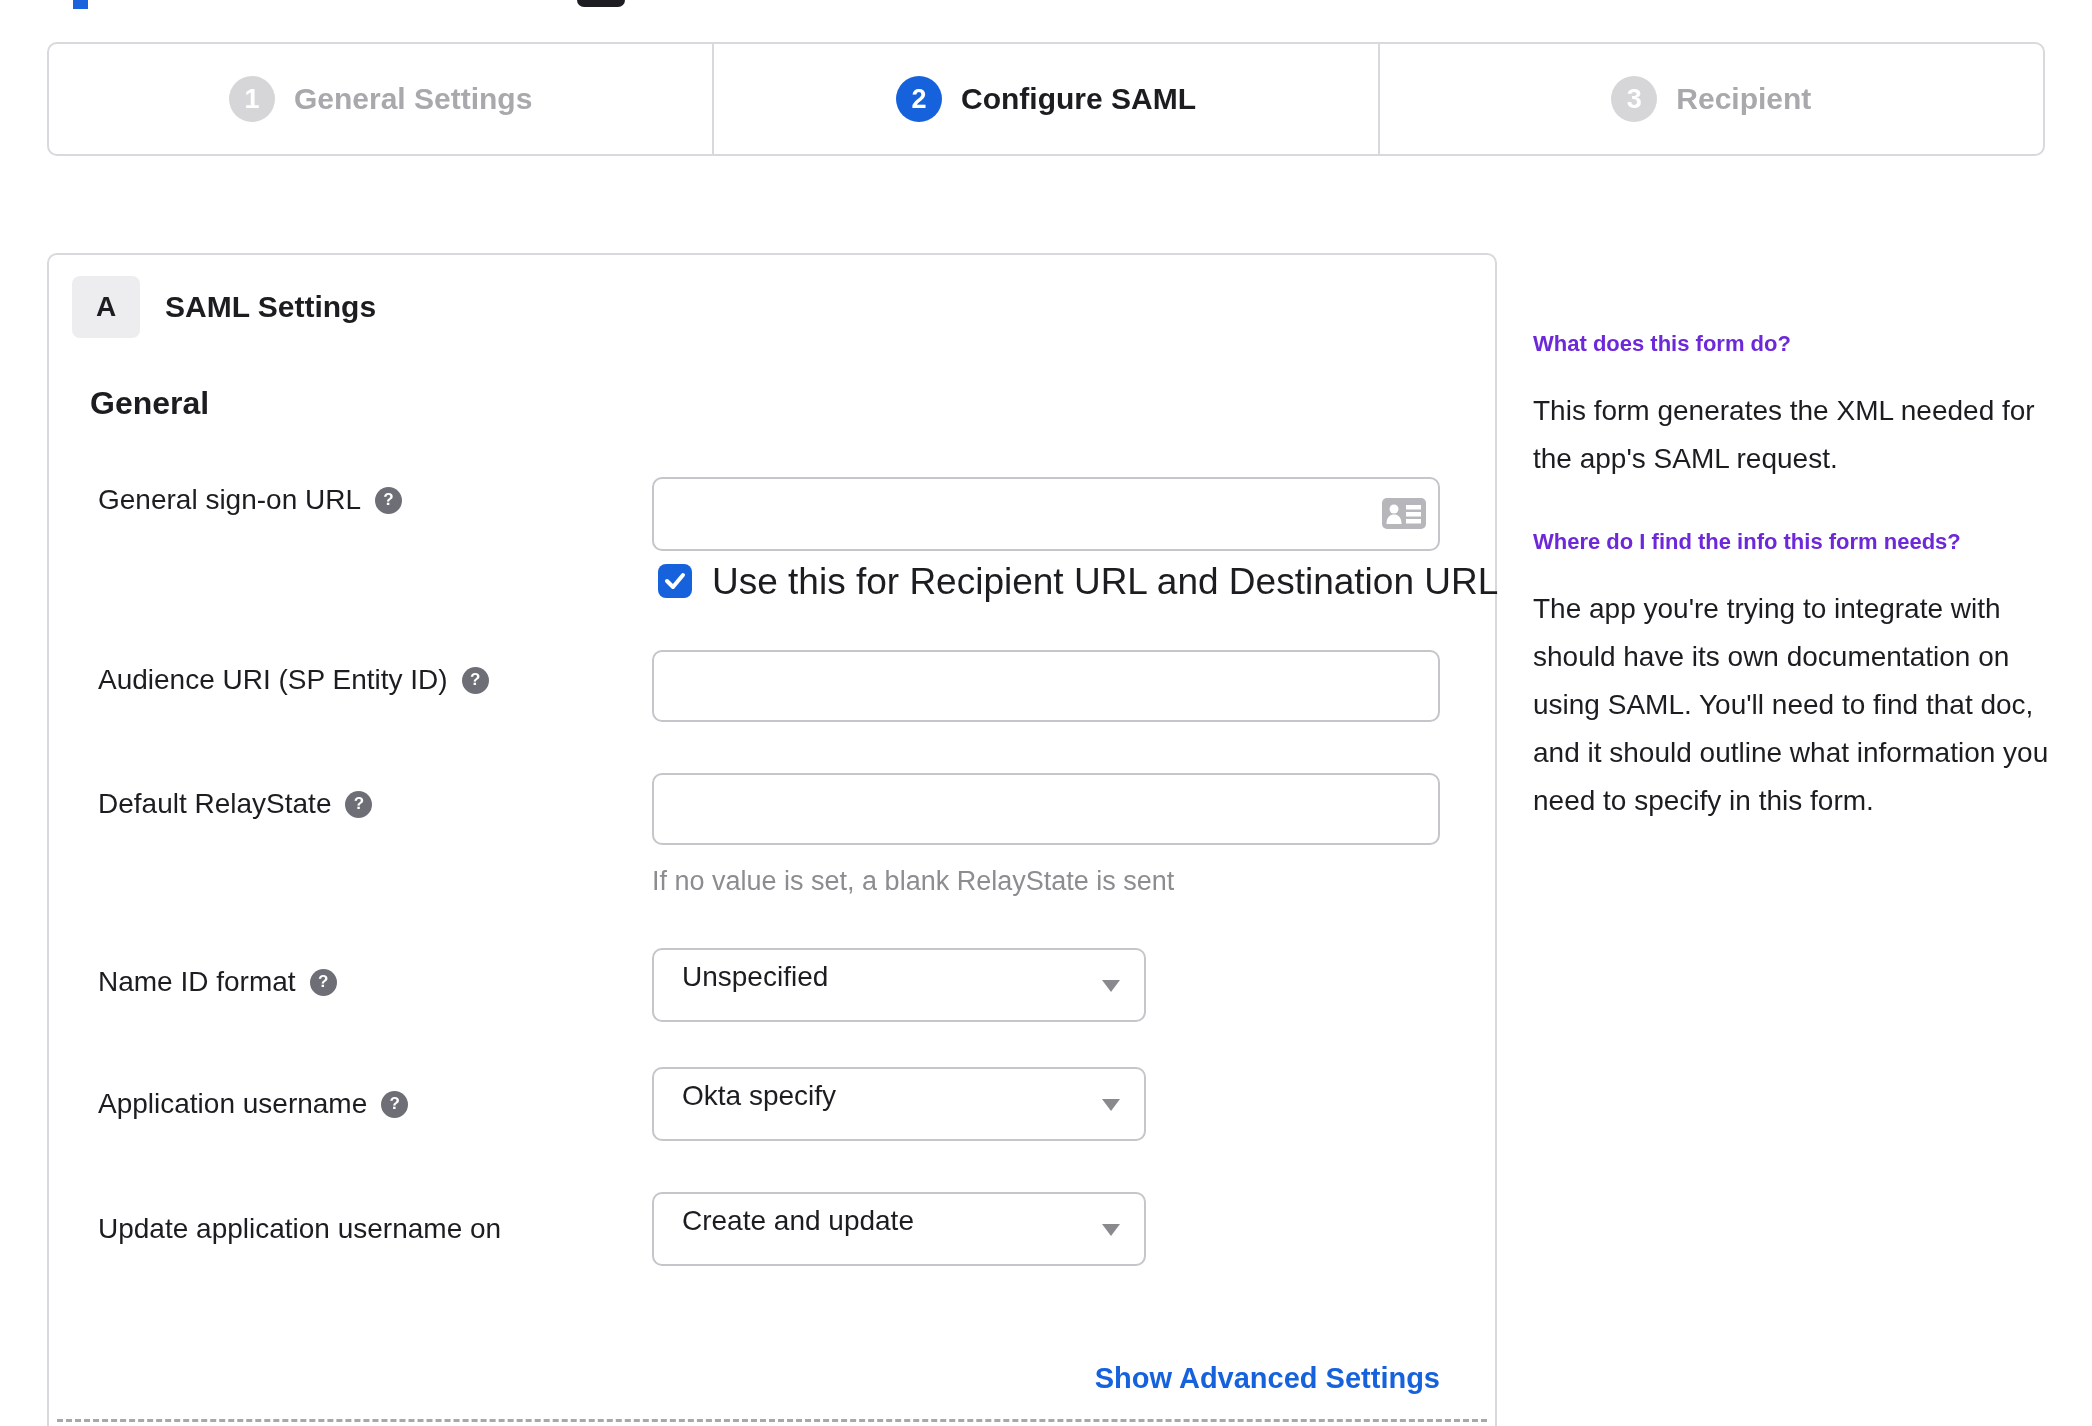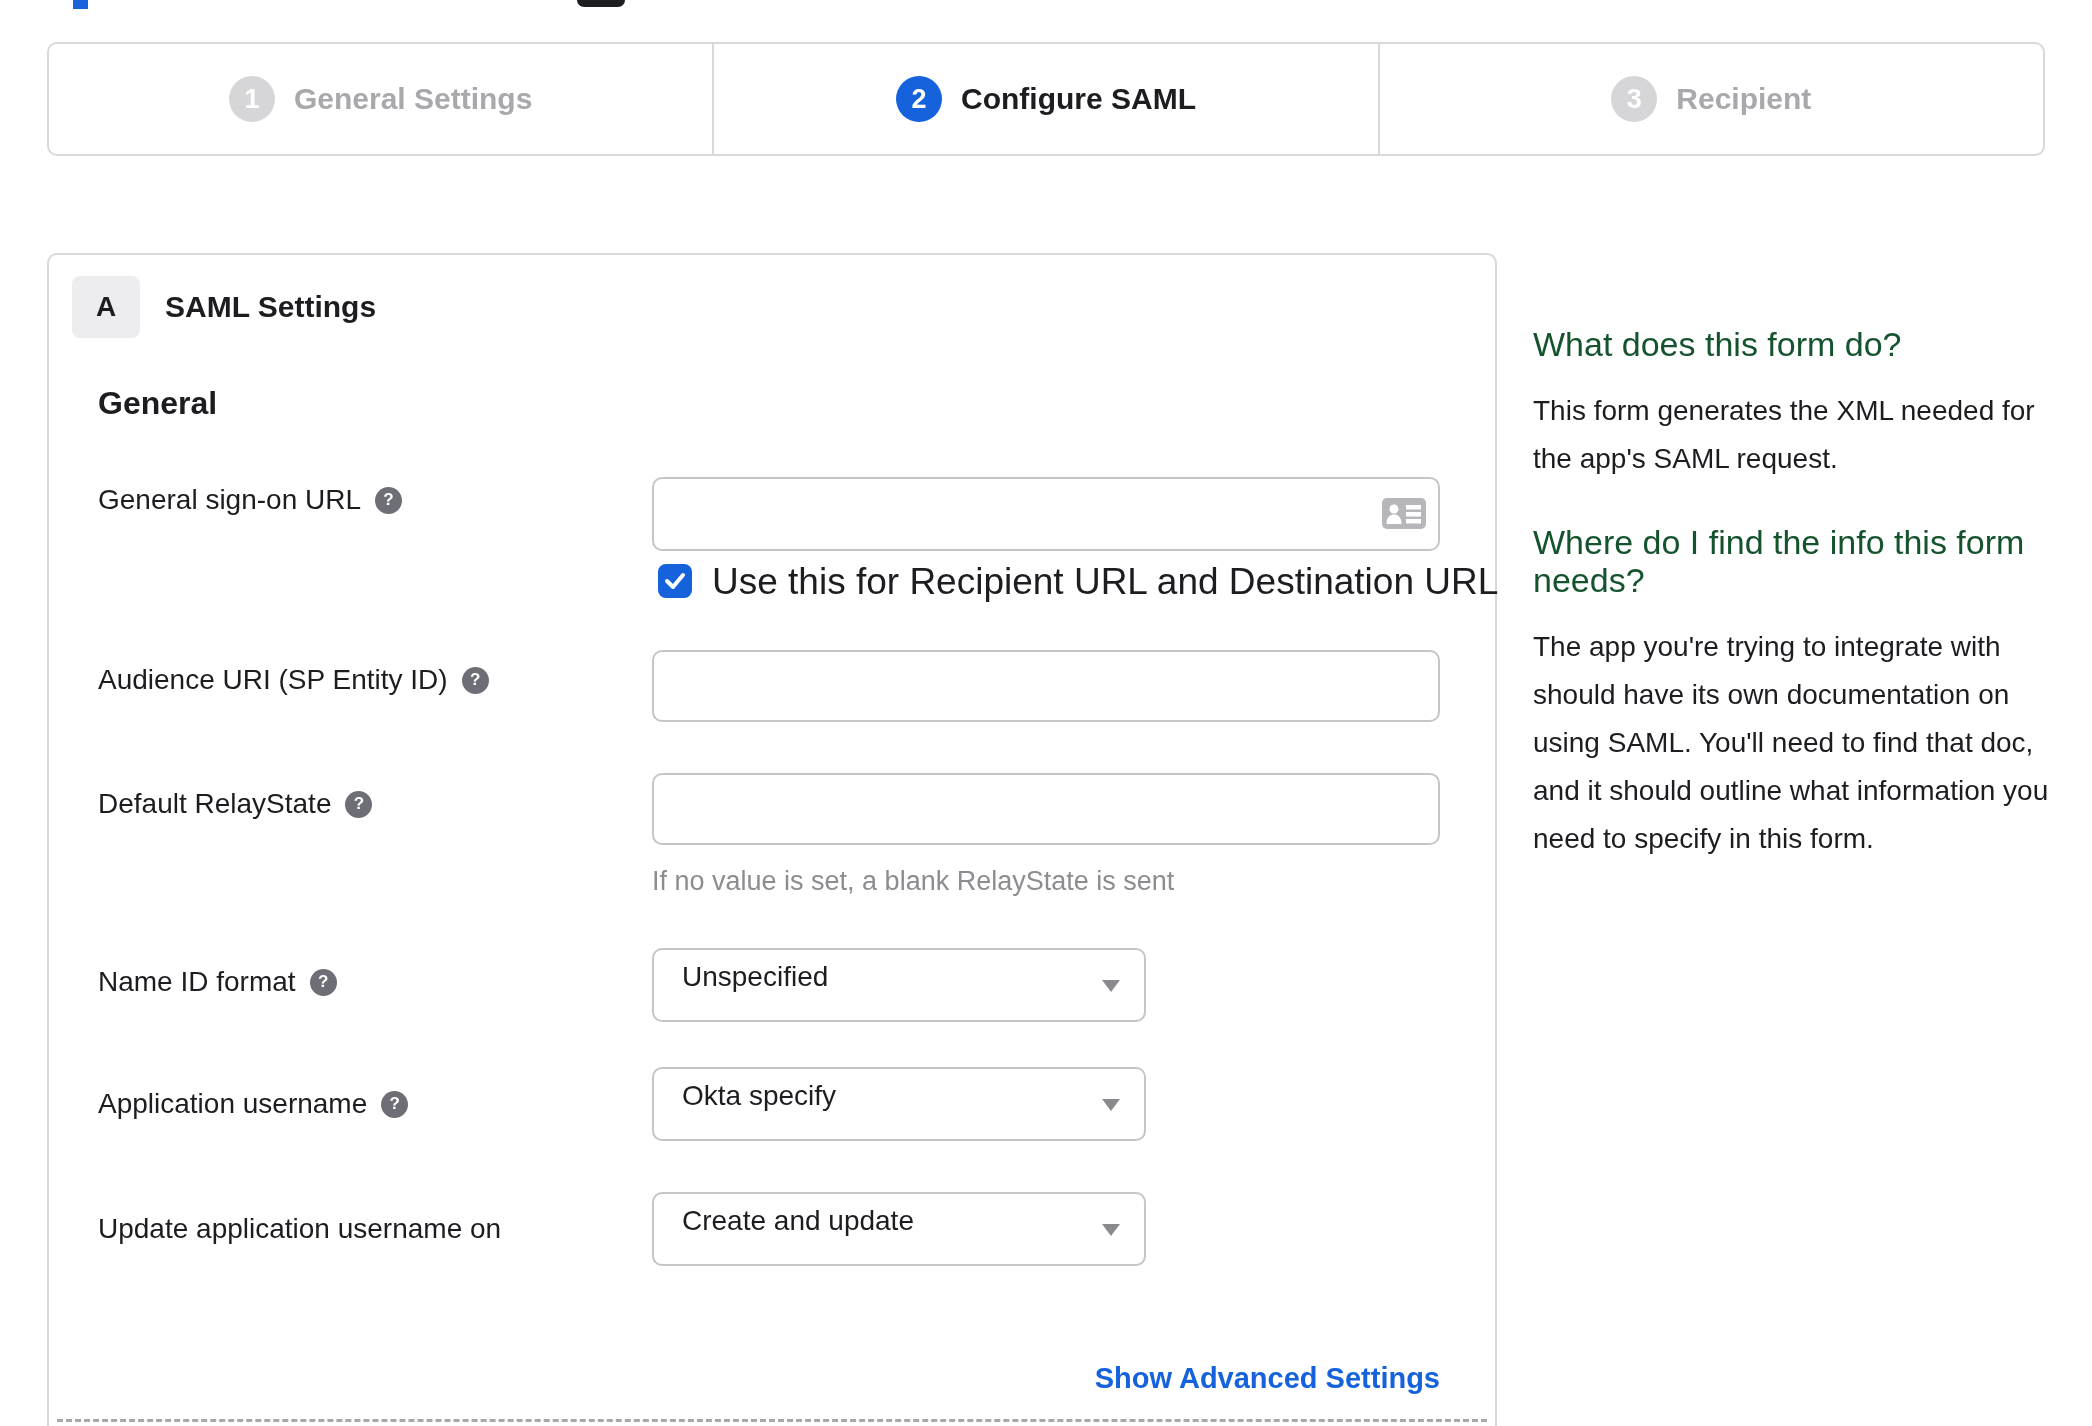--- a/index.html
+++ b/index.html
@@ -54,21 +54,21 @@
     width: 68px; height: 62px;
     background: #ededef; border-radius: 8px;
     display: flex; align-items: center; justify-content: center;
     font-size: 28px; font-weight: 700; color: #1d1d21;
   }
   .card-title {
     position: absolute; left: 165px; top: 291px;
     font-size: 30px; font-weight: 700; line-height: 32px;
   }
   .general-heading {
-    position: absolute; left: 98px; top: 387px;
+    position: absolute; left: 90px; top: 387px;
     font-size: 32px; font-weight: 700; line-height: 32px;
   }
 
   .field-label {
     position: absolute; left: 98px;
     font-size: 28px; line-height: 32px; color: #1d1d21;
     display: flex; align-items: center; gap: 14px;
   }
   .help-icon {
     display: inline-flex; align-items: center; justify-content: center;
@@ -129,22 +129,22 @@
   .dashed-divider {
     position: absolute; left: 57px; top: 1419px; width: 1430px;
     border-top: 3px dashed #a8a8ac;
   }
 
   
   .help-panel {
     position: absolute; left: 1533px; top: 325px; width: 516px;
   }
   .help-panel h3 {
-    font-size: 34px; font-weight: 400; line-height: 38px;
-    color: #14532d; margin: 0 0 24px 0;
+    font-size: 22px; font-weight: 700; line-height: 38px;
+    color: #6d28d9; margin: 0 0 24px 0;
   }
   .help-panel p {
     font-size: 28px; line-height: 48px;
     color: #1d1d21; margin: 0 0 40px 0;
   }
 </style>
 </head>
 <body>
 
 <div id="canvas">

